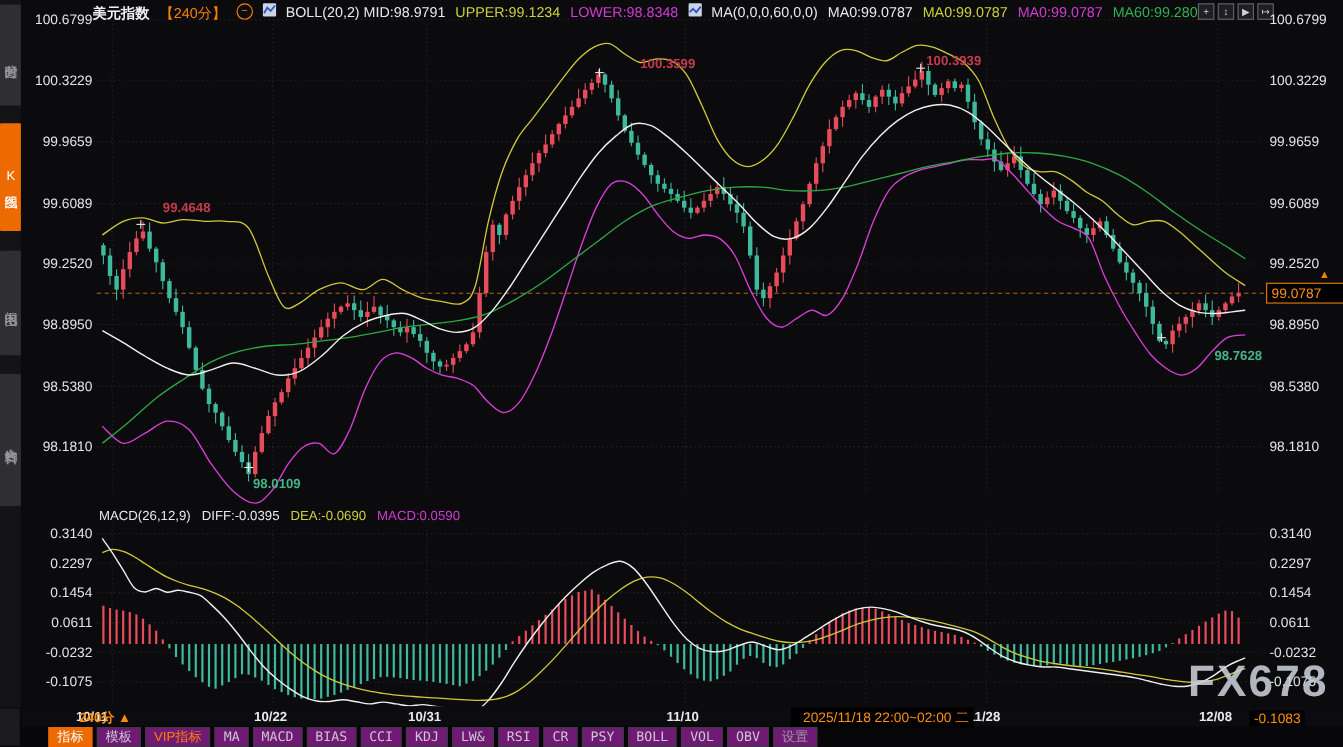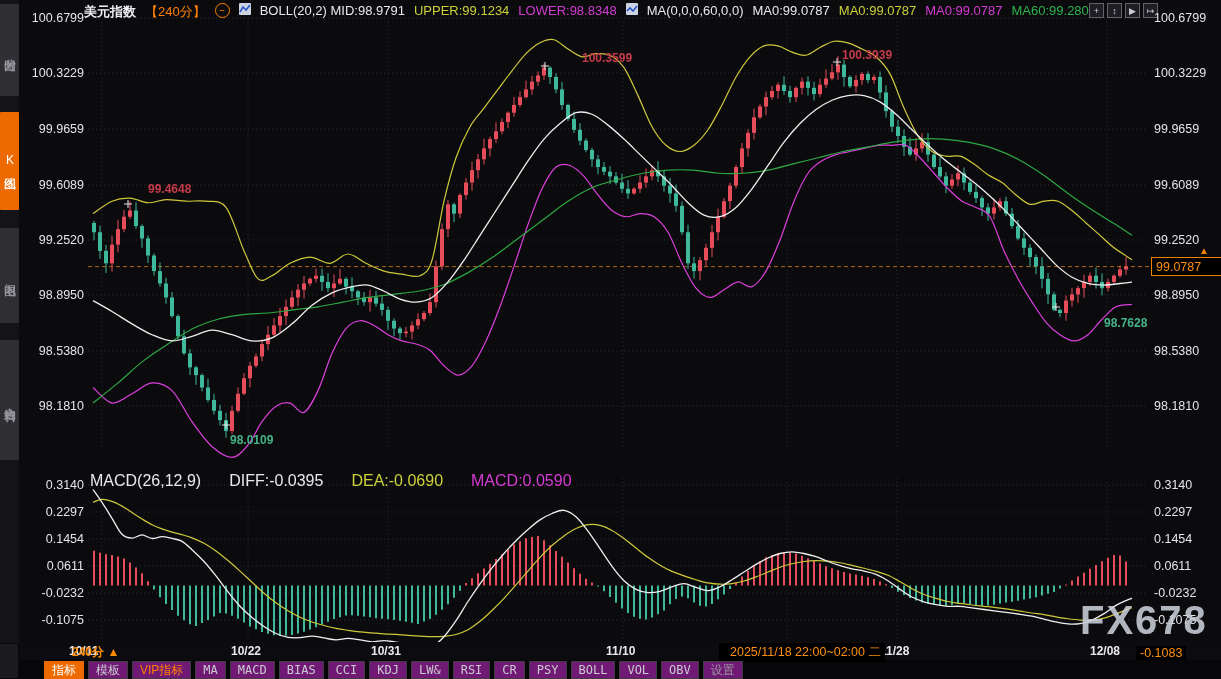--- a/index.html
+++ b/index.html
@@ -30,21 +30,21 @@
   .ax{position:absolute;font-size:12.5px;color:#e4e4e8;line-height:14px;z-index:2}
   .ax.l{left:26px;width:58px;text-align:right}
   .ax.r{left:1154px;width:64px;text-align:left}
   
   .ann{position:absolute;z-index:2;font-size:12px;font-weight:bold;white-space:nowrap}
   
   #price-box{left:1151px;top:257px;width:66px;height:17px;border:1px solid #f08000;background:#000;
              color:#ff9010;font-size:12.5px;display:flex;align-items:center;padding-left:4px;z-index:4}
   #price-arrow{left:1199px;top:245px;color:#f08000;font-size:10px;z-index:4}
   
-  #macd-header{left:90px;top:472px;display:flex;gap:28px;font-size:16px;white-space:nowrap}
+  #macd-header{left:90px;top:462px;display:flex;gap:10px;font-size:12px;white-space:nowrap}
   #macd-gear{left:2px;top:462px;color:#cc2222;font-size:12px}
   
   #date-row{position:absolute;left:19px;top:642px;width:1202px;height:18px;background:#0c0c10;z-index:2}
   #period-label{position:absolute;left:72px;top:644px;color:#ff8c00;font-weight:bold;font-size:12px;z-index:3}
   .xdate{position:absolute;top:644px;font-size:12px;font-weight:bold;color:#e9e9ec;z-index:2}
   #cursor-date{position:absolute;top:643px;background:#000;color:#ff9010;font-size:12.5px;
                padding:1px 4px;z-index:3;white-space:nowrap}
   #macd-cursor-val{position:absolute;left:1136px;top:646px;background:#000;color:#ff9010;
                    font-size:12.5px;padding:0 4px;z-index:3}
   

